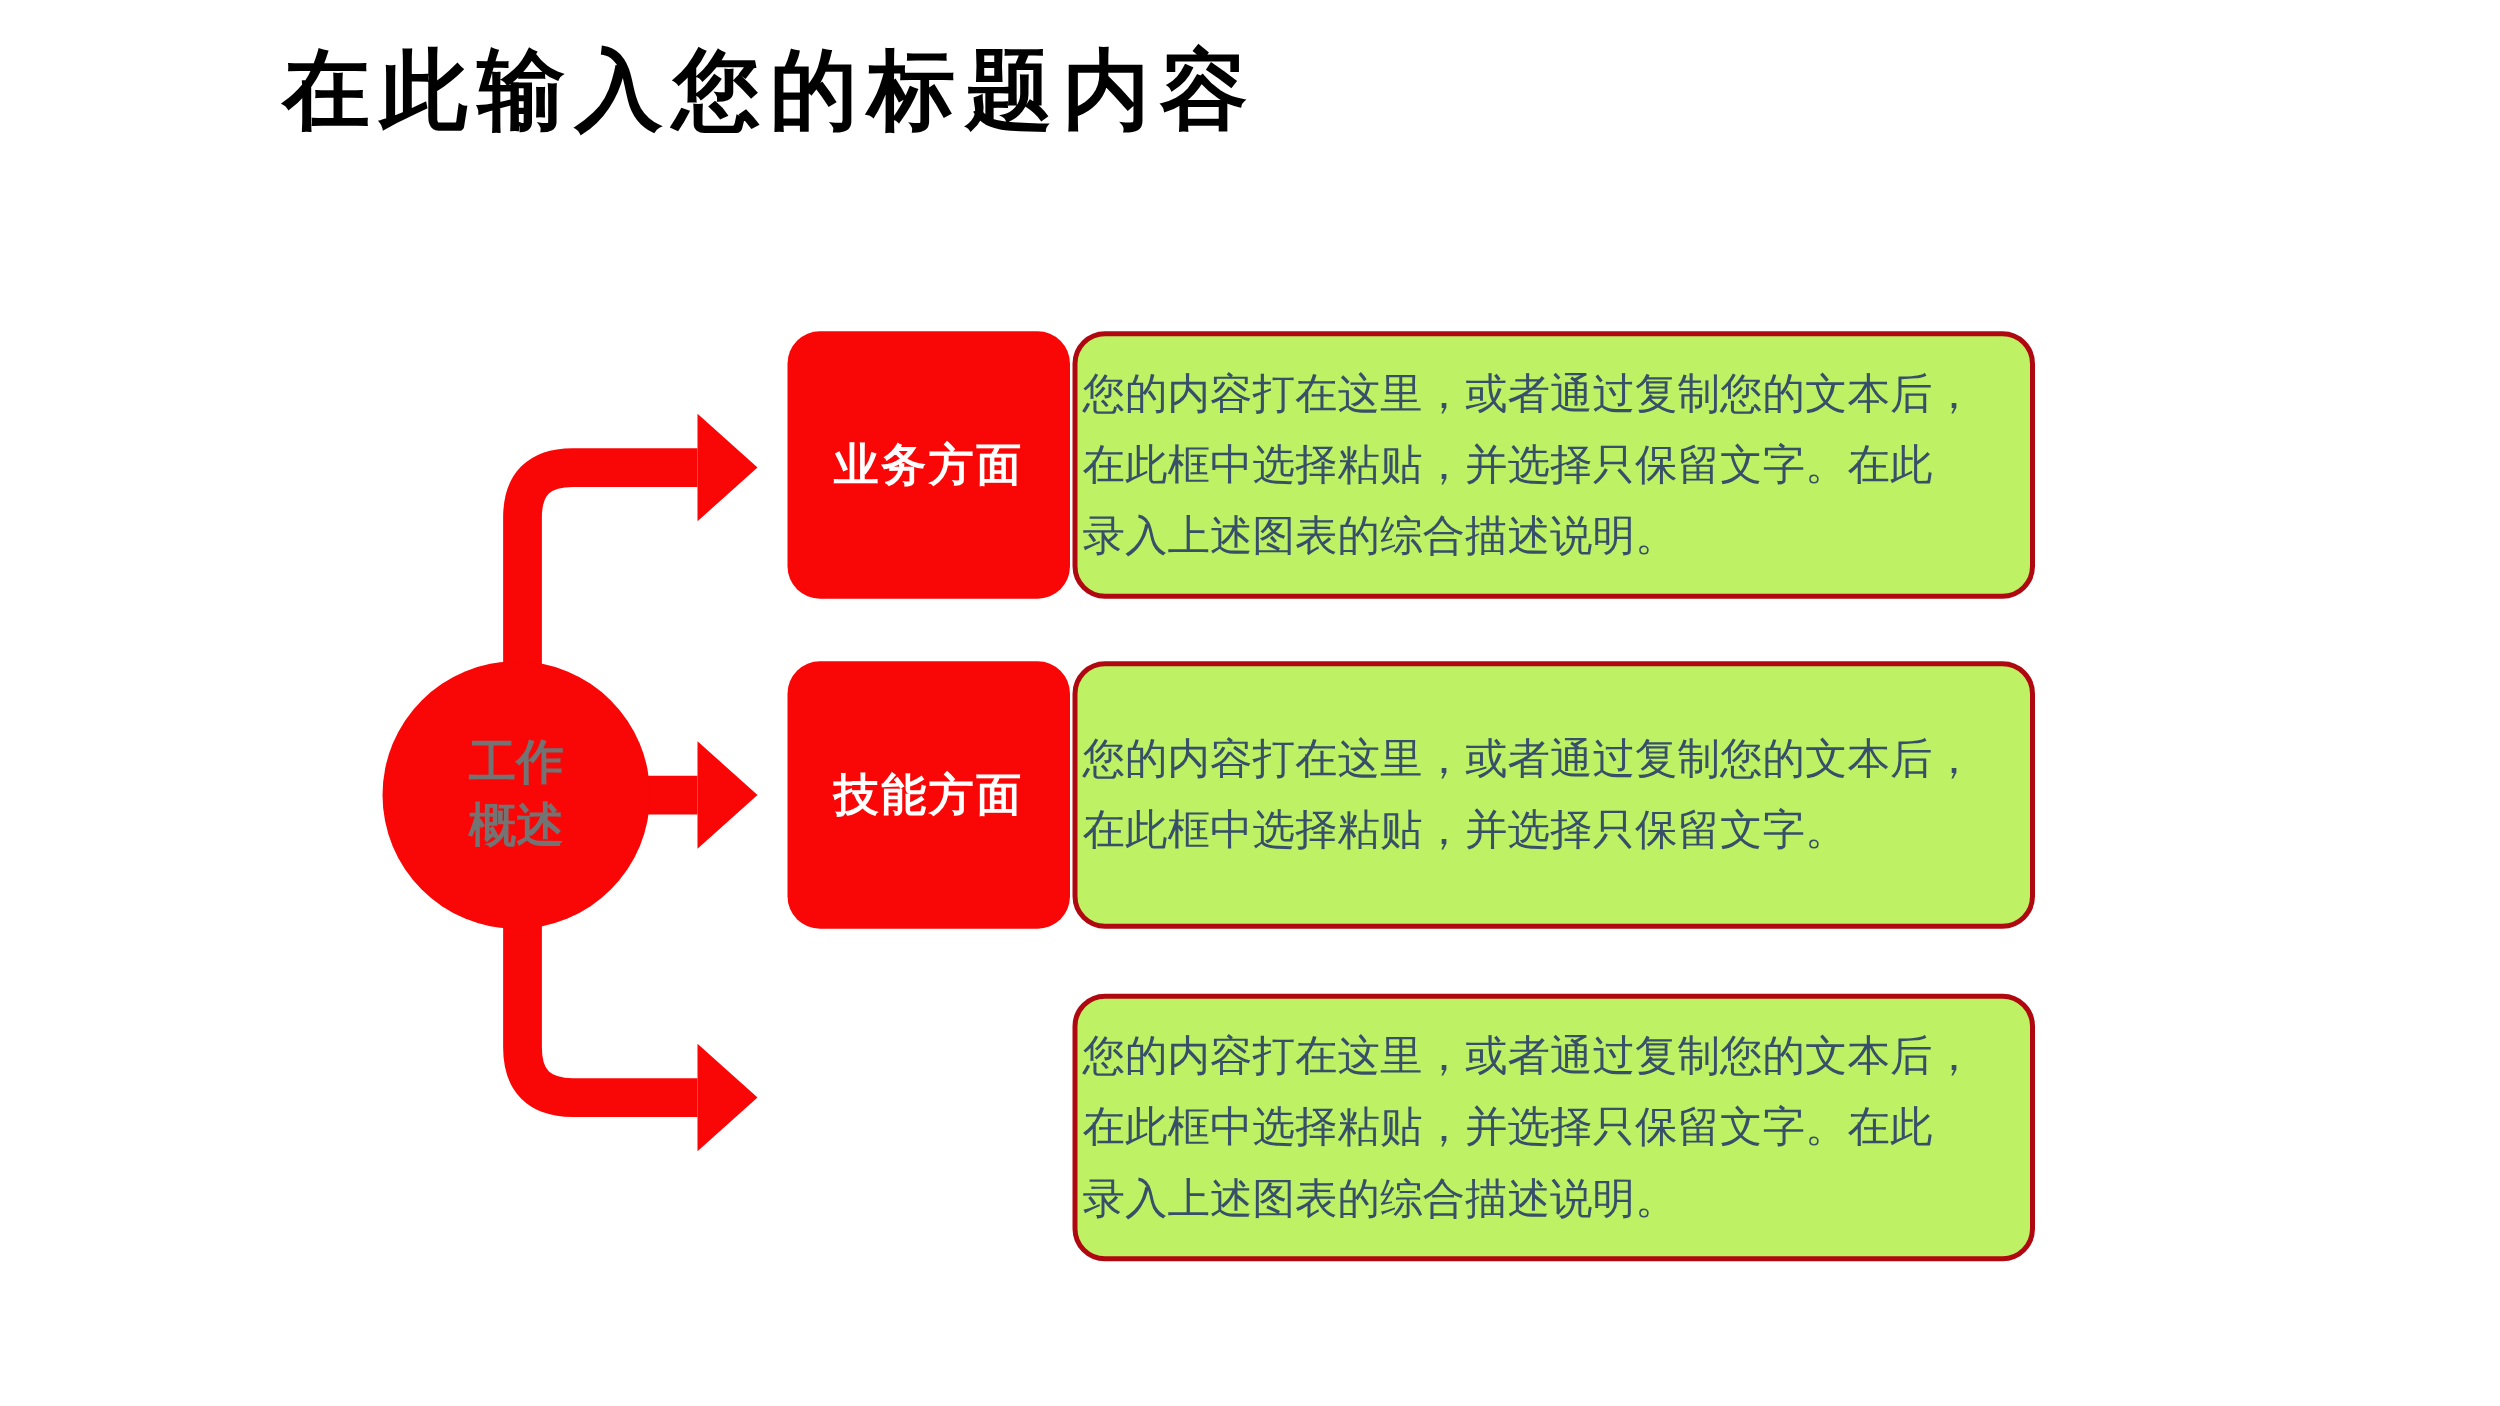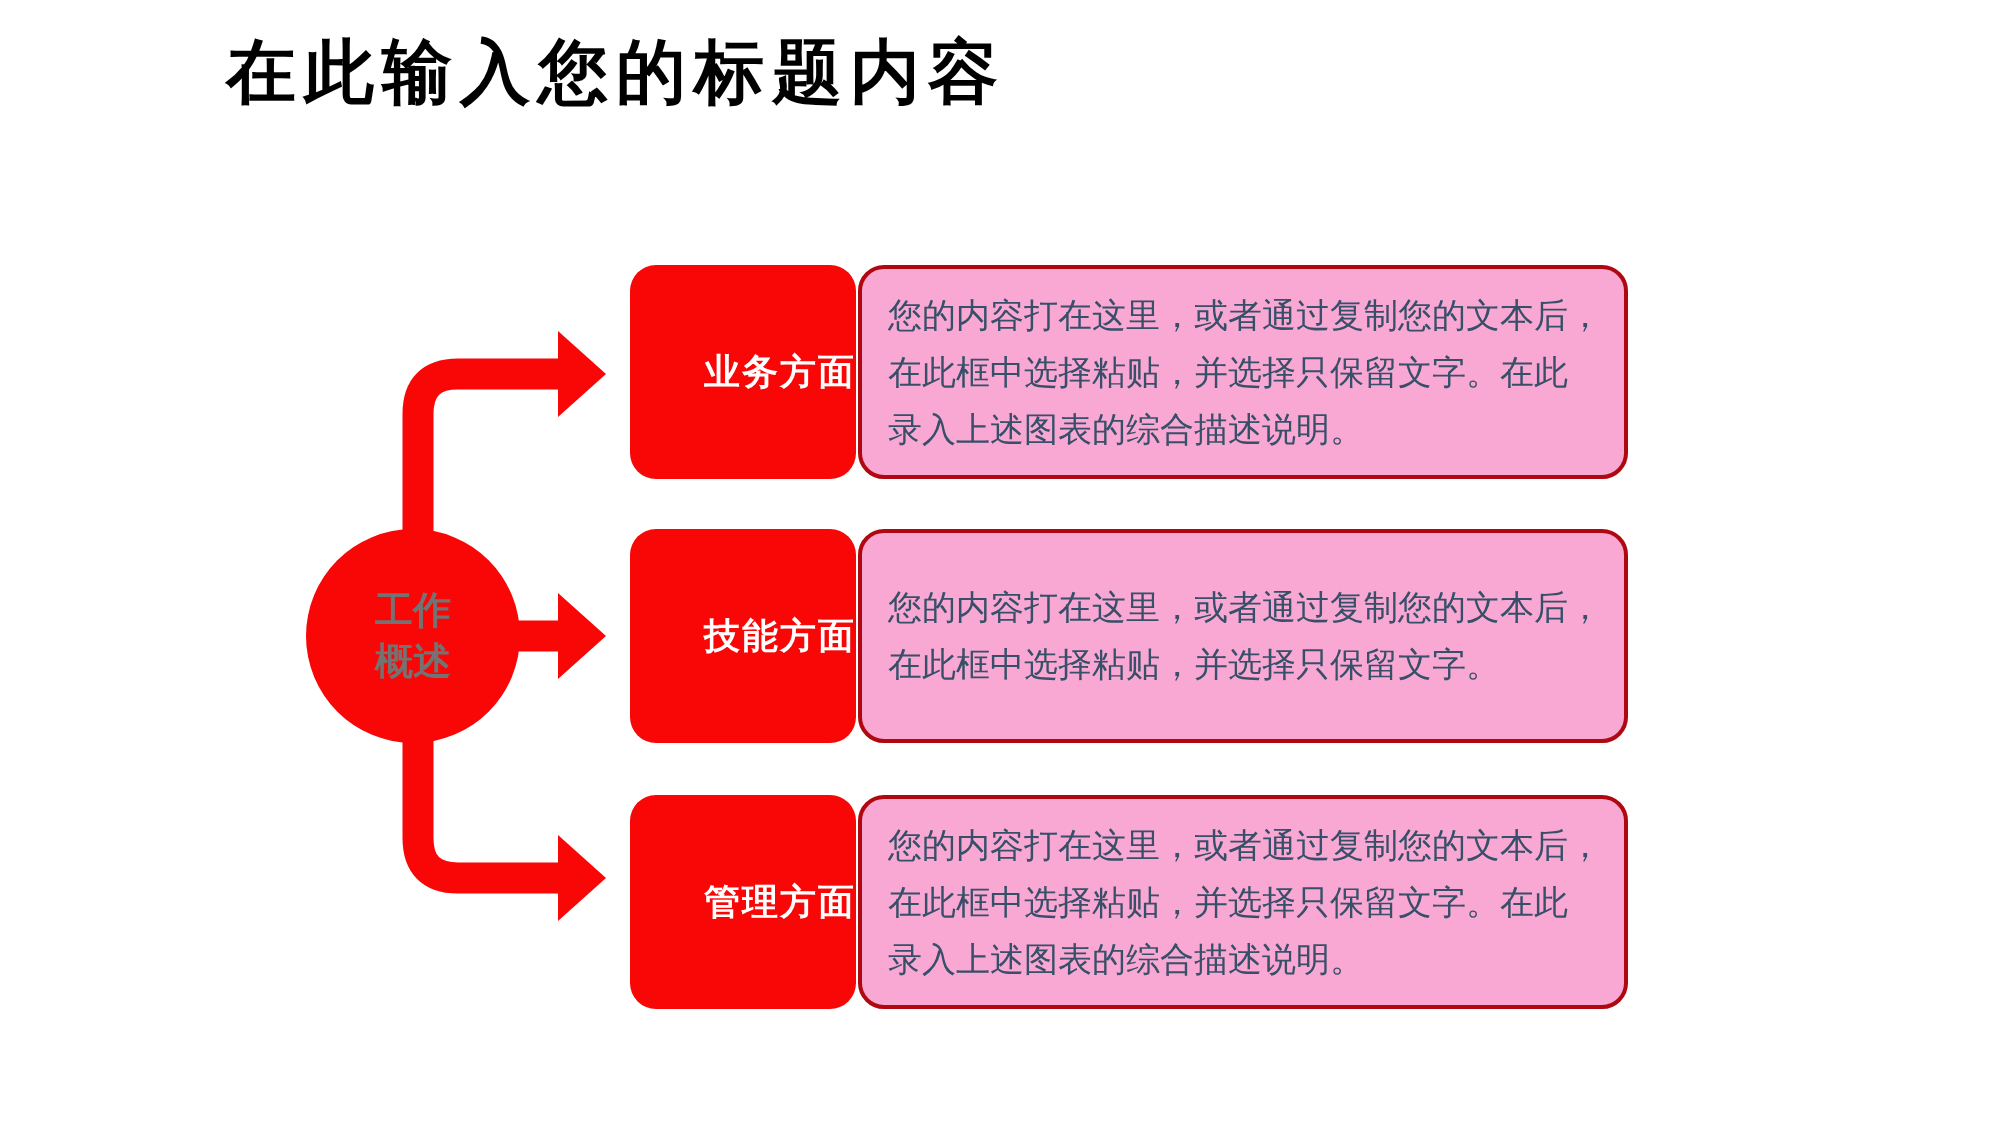--- a/index.html
+++ b/index.html
@@ -59,36 +59,36 @@
   .row-2 { top: 529px; }
   .row-3 { top: 795px; }
   .label-box {
     position: absolute;
     left: 630px; top: 0;
     width: 226px; height: 214px;
     background: var(--accent-red);
     border-radius: 26px;
     display: flex;
     align-items: center;
-    justify-content: flex-end;
+    justify-content: center;
     color: #ffffff;
     font-size: 36px;
     font-weight: bold;
     letter-spacing: 2px;
   }
   .body-box {
     position: absolute;
     left: 858px; top: 0;
     width: 770px; height: 214px;
-    background: #f9a8d4;
+    background: #bef264;
     border: 4px solid var(--border-red);
     border-radius: 26px;
     display: flex;
     align-items: center;
-    padding: 10px 18px 10px 26px;
+    padding: 10px 18px 10px 4px;
   }
   .body-text {
     color: var(--body-text);
     font-size: 34px;
     line-height: 57px;
     white-space: pre-line;
   }
 </style>
 </head>
 <body>
@@ -129,23 +129,20 @@
     <div class="label-box">
       <span>技能方面</span>
     </div>
     <div class="body-box">
       <div class="body-text">您的内容打在这里，或者通过复制您的文本后，
 在此框中选择粘贴，并选择只保留文字。</div>
     </div>
   </div>
 
   <div class="row row-3">
-    <div class="label-box">
-      <span>管理方面</span>
-    </div>
     <div class="body-box">
       <div class="body-text">您的内容打在这里，或者通过复制您的文本后，
 在此框中选择粘贴，并选择只保留文字。在此
 录入上述图表的综合描述说明。</div>
     </div>
   </div>
 
 </div>
 
 </body></html>

